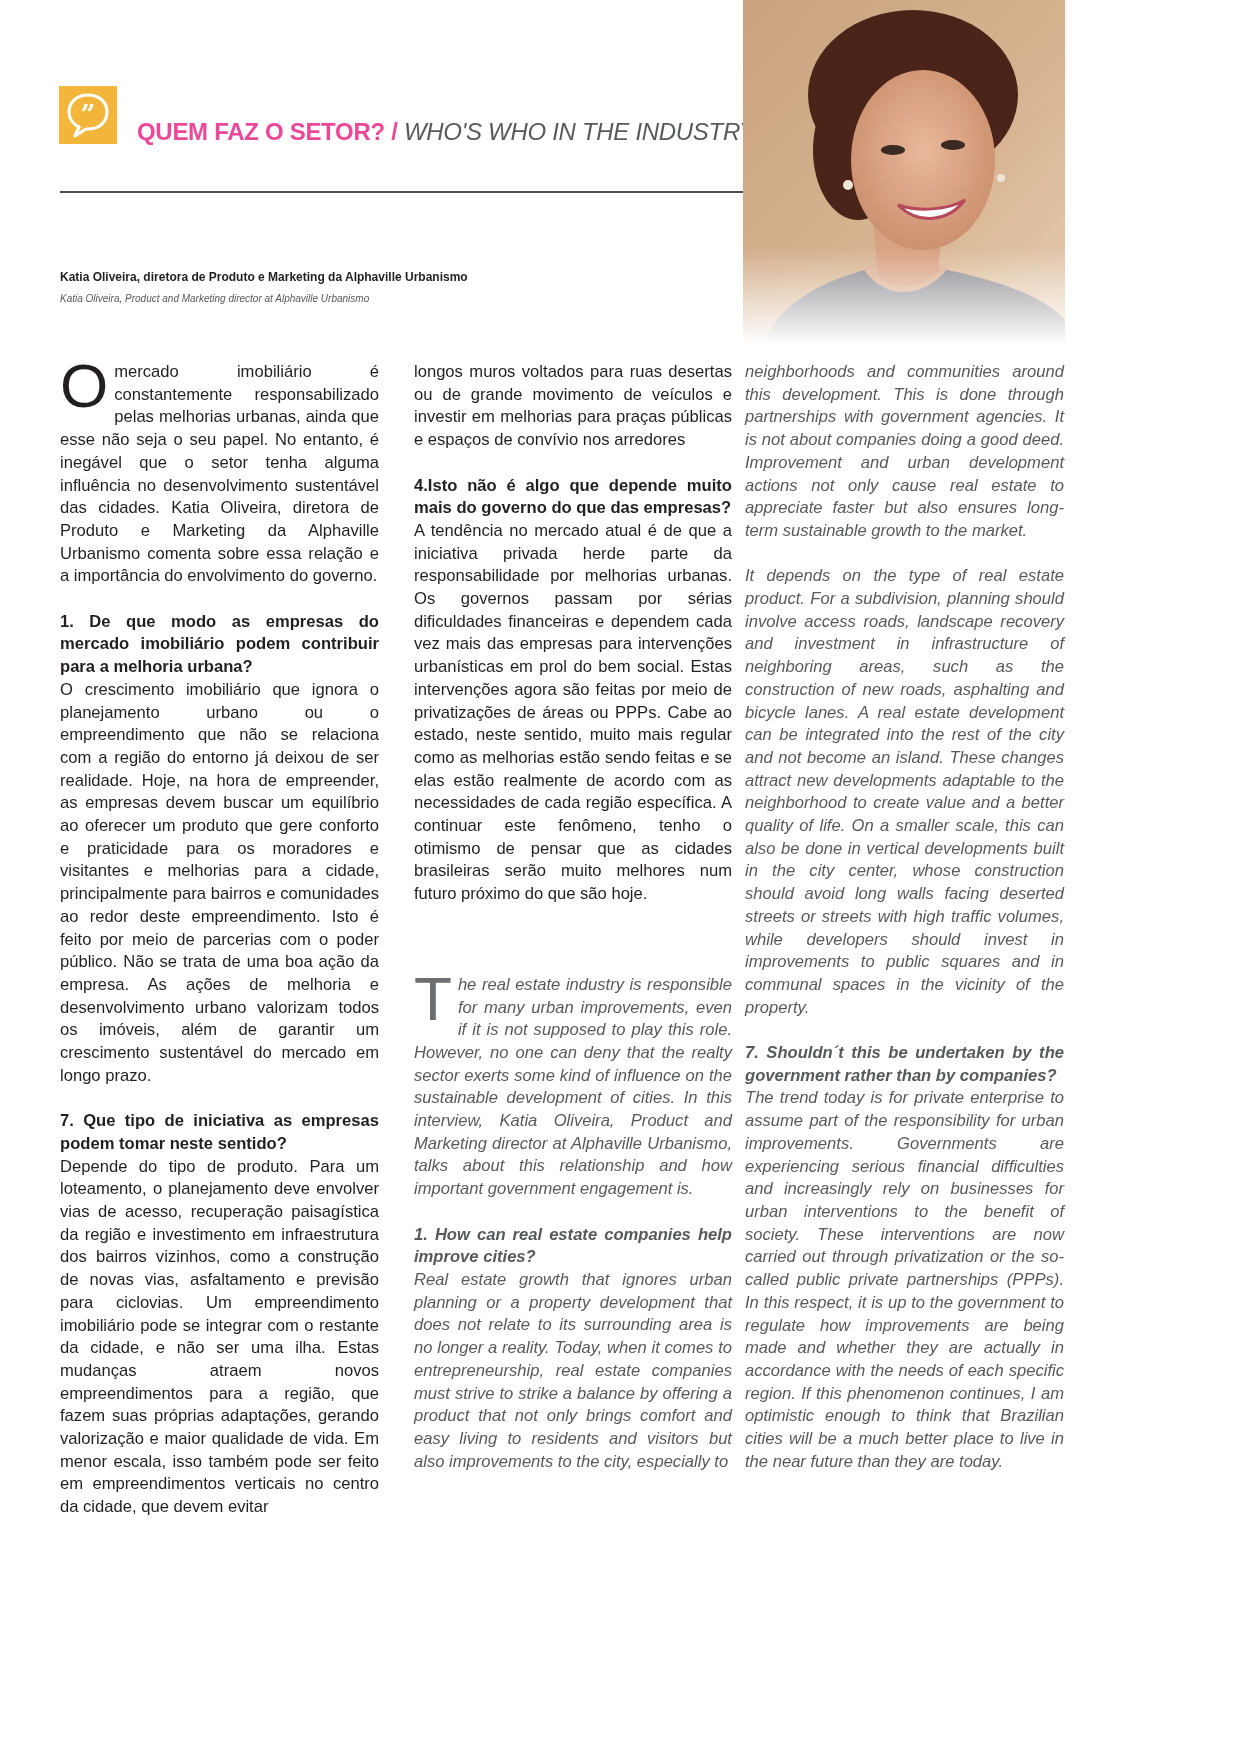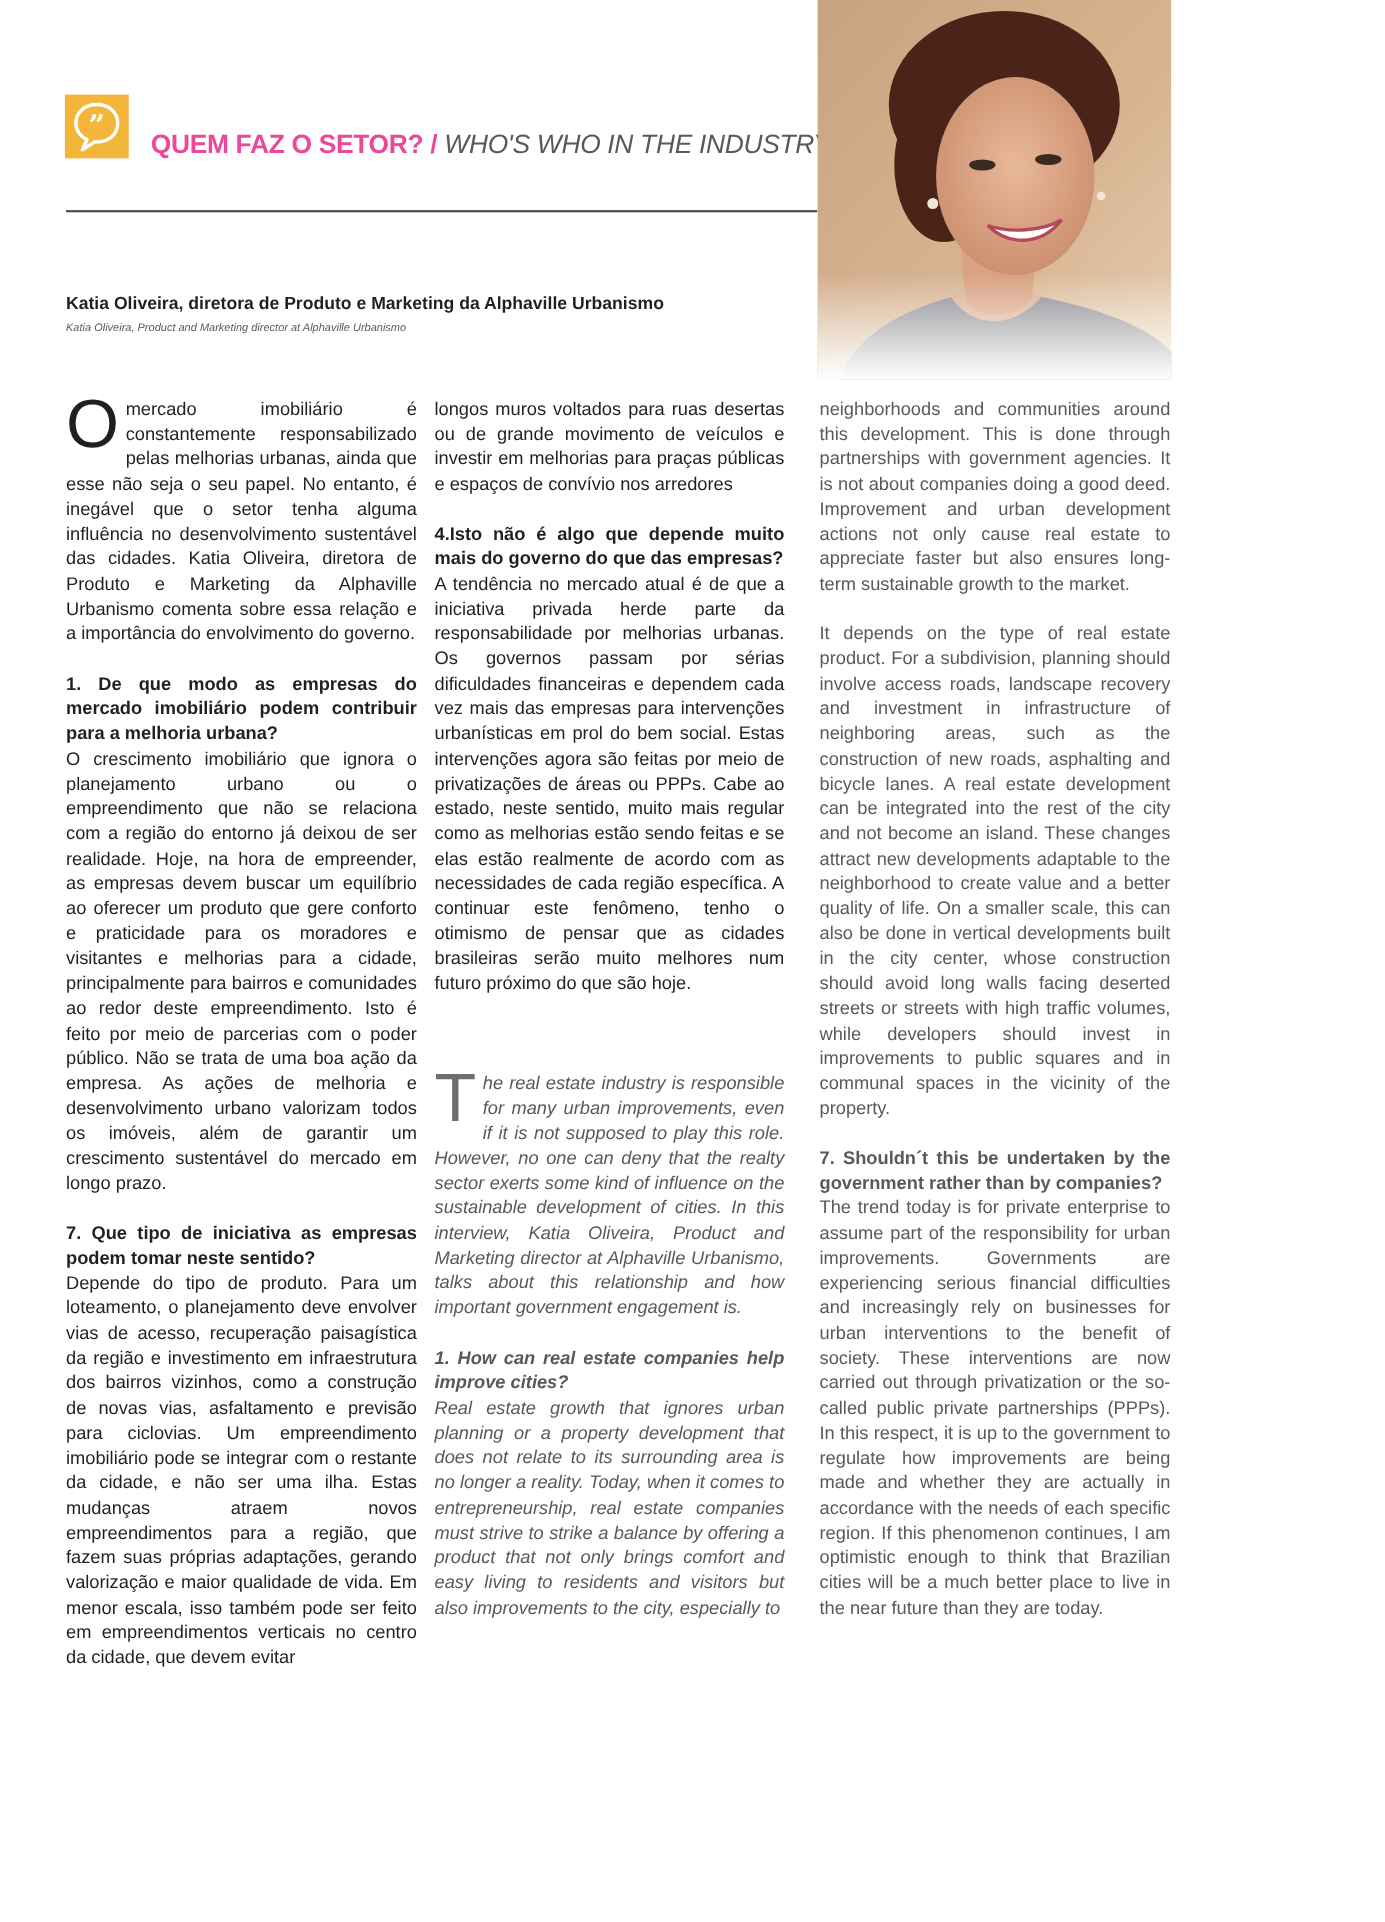--- a/index.html
+++ b/index.html
@@ -4,26 +4,26 @@
 <style>
   html, body { margin:0; padding:0; background:#ffffff; }
   body { width:1259px; height:1747px; position:relative; overflow:hidden; font-family:"Liberation Sans", "DejaVu Sans", sans-serif; color:#231f20; }
   .icon-box { position:absolute; left:59px; top:86px; width:58px; height:58px; background:#f4b63a; display:flex; align-items:center; justify-content:center; }
   .title { position:absolute; left:137px; top:118px; font-size:24px; letter-spacing:-0.3px; white-space:nowrap; }
   .title .pt { font-weight:bold; color:#ec4899; }
   .title .en { font-style:italic; color:#58595b; font-weight:normal; }
   .rule { position:absolute; left:60px; top:191px; width:683px; height:1.5px; background:#4d4d4f; }
   .photo { position:absolute; left:743px; top:0; width:322px; height:345px; overflow:hidden; }
   .byline { position:absolute; left:60px; top:266px; width:680px; }
-  .byline .pt { font-size:16px; font-weight:bold; color:#231f20; line-height:22px; }
+  .byline .pt { font-size:12px; font-weight:bold; color:#231f20; line-height:22px; }
   .byline .en { font-size:10px; font-style:italic; color:#58595b; line-height:22px; }
   .col { position:absolute; top:361px; font-size:16.6px; line-height:22.7px; text-align:justify; }
   .col1 { left:60px; width:319px; color:#231f20; }
-  .col2 { left:395px; width:318px; color:#231f20; }
-  .col3 { left:745px; width:319px; color:#58595b; }
+  .col2 { left:414px; width:318px; color:#231f20; }
+  .col3 { left:745px; width:319px; color:#58595b; font-style:italic; }
   .col p { margin:0; }
   .col .q { font-weight:bold; }
   .col .gap { height:22.7px; }
   .dropcap { float:left; font-size:62px; line-height:46px; margin:2px 6px 0 0; color:#231f20; font-weight:normal; }
   .dropcap-en { float:left; font-size:62px; line-height:46px; margin:2px 6px 0 0; color:#6d6e71; font-style:normal; font-weight:100; }
   .en-block { color:#58595b; font-style:italic; }
   .spacer-col2 { height:68px; }
 </style>
 </head>
 <body>

